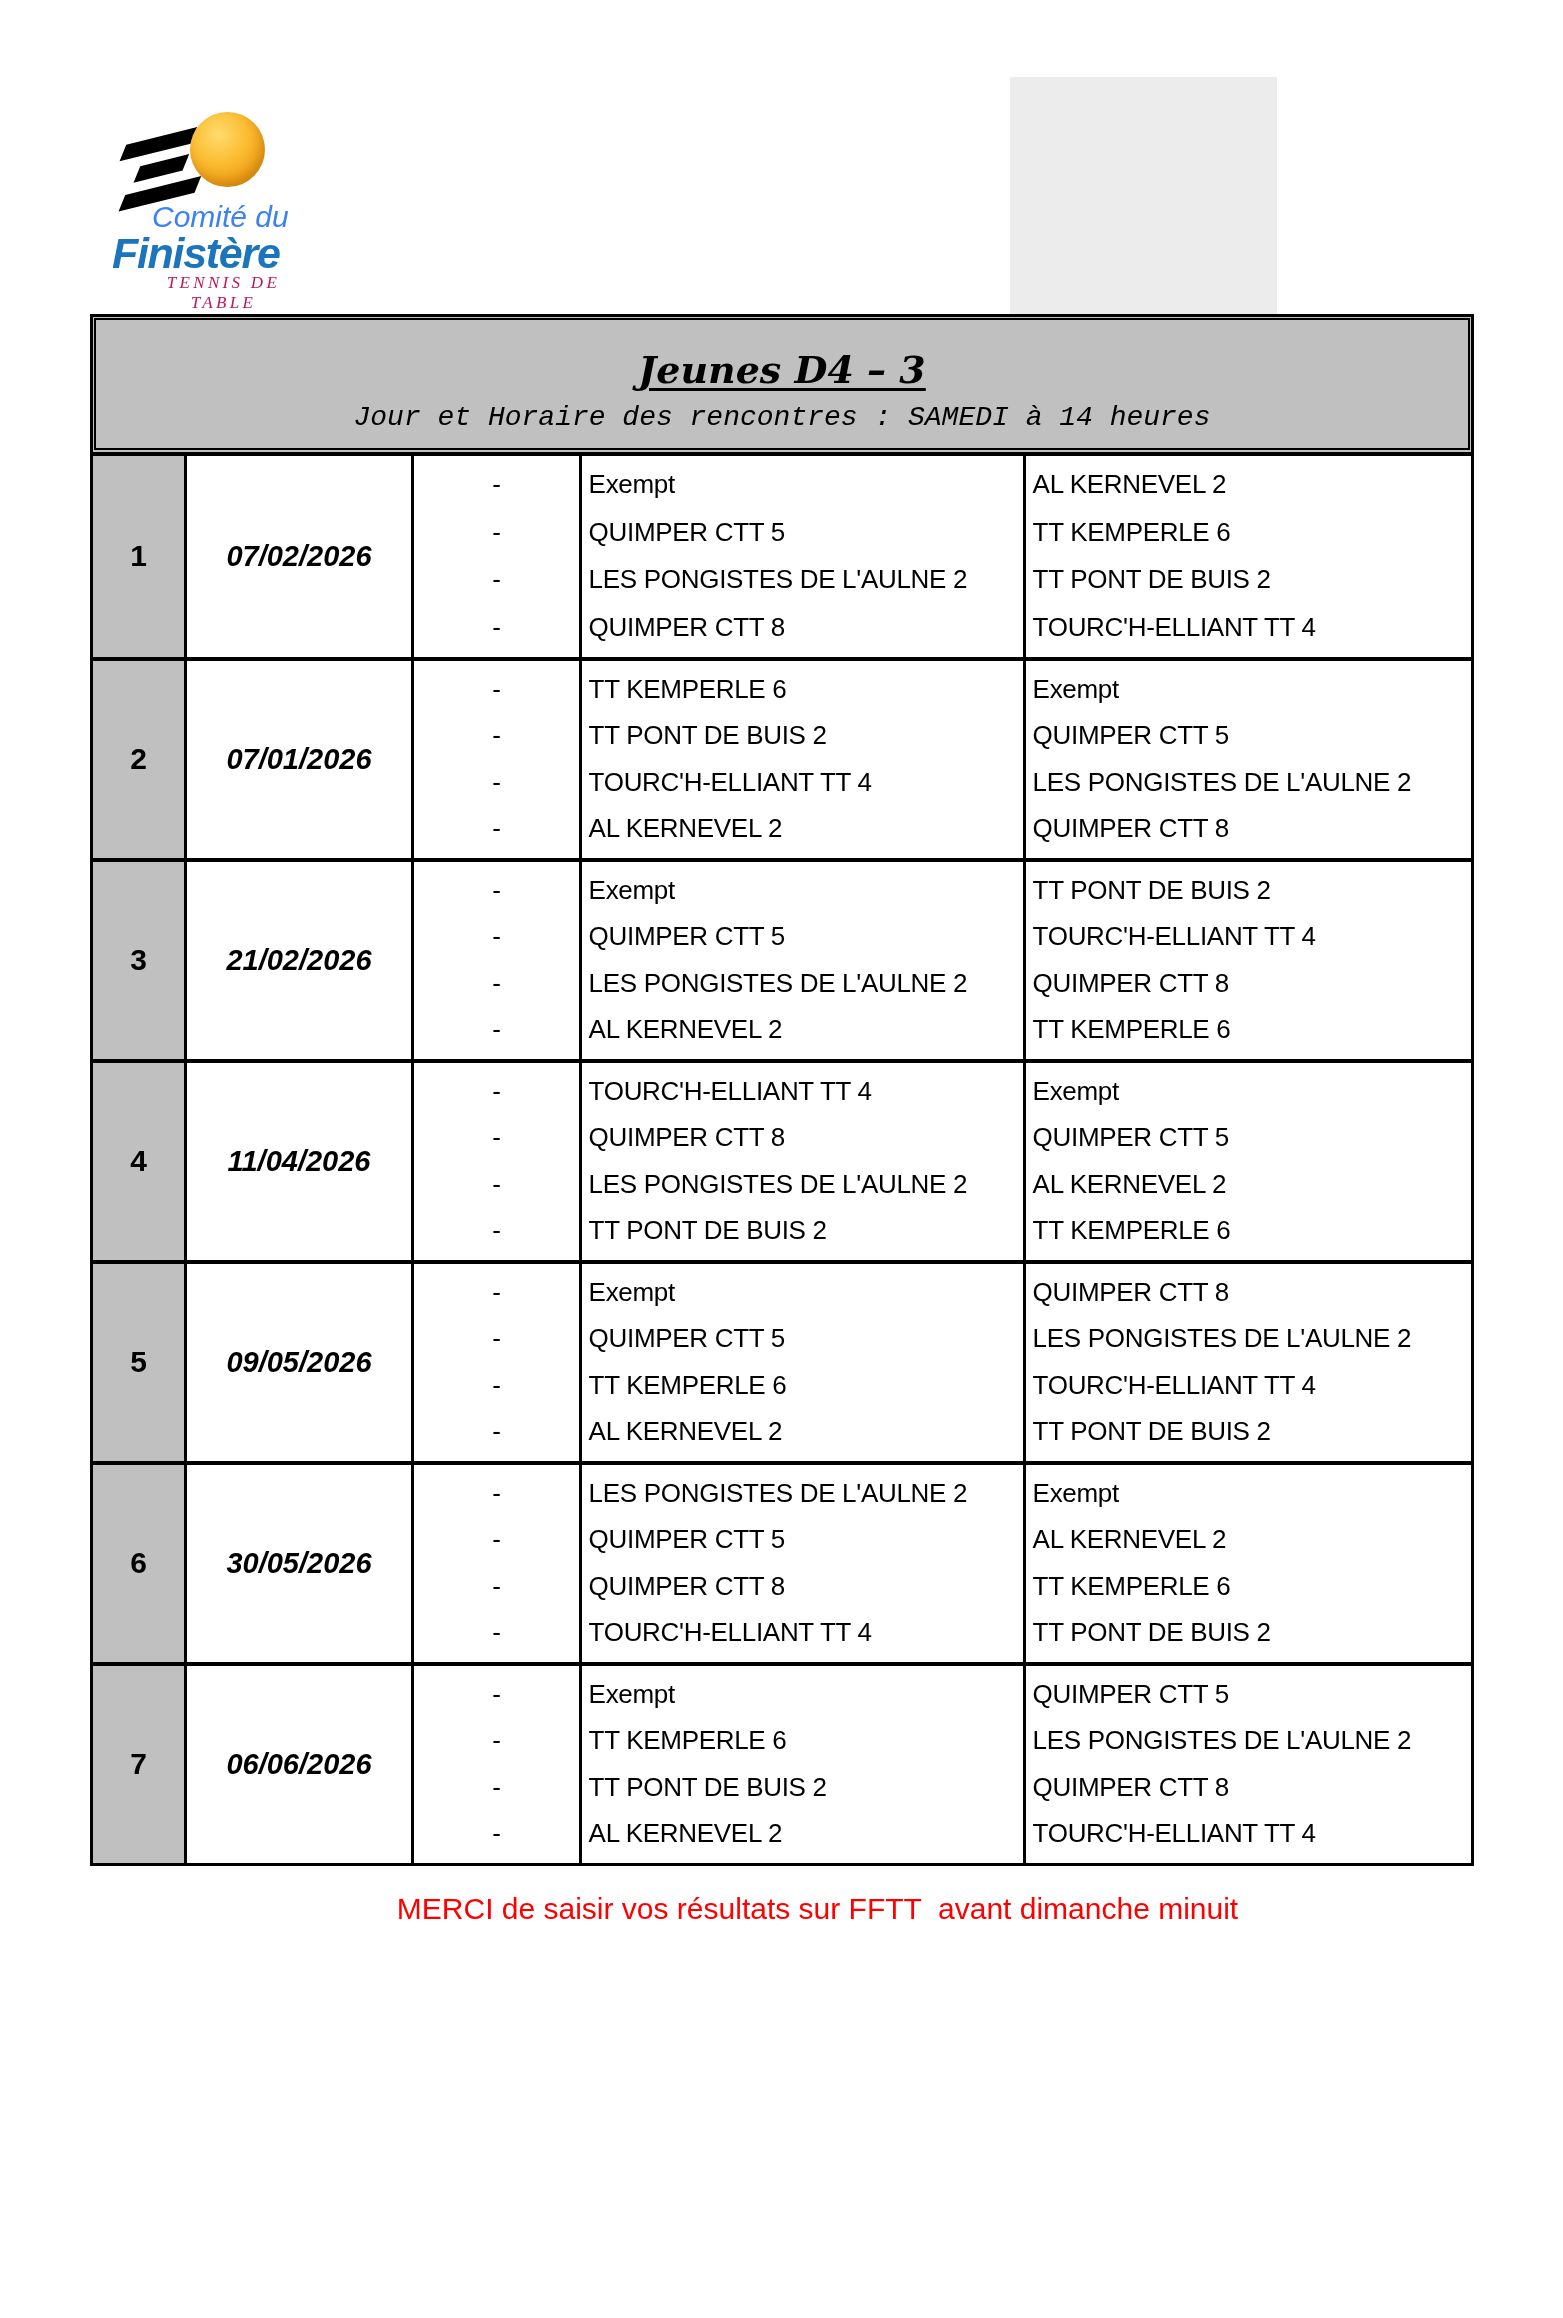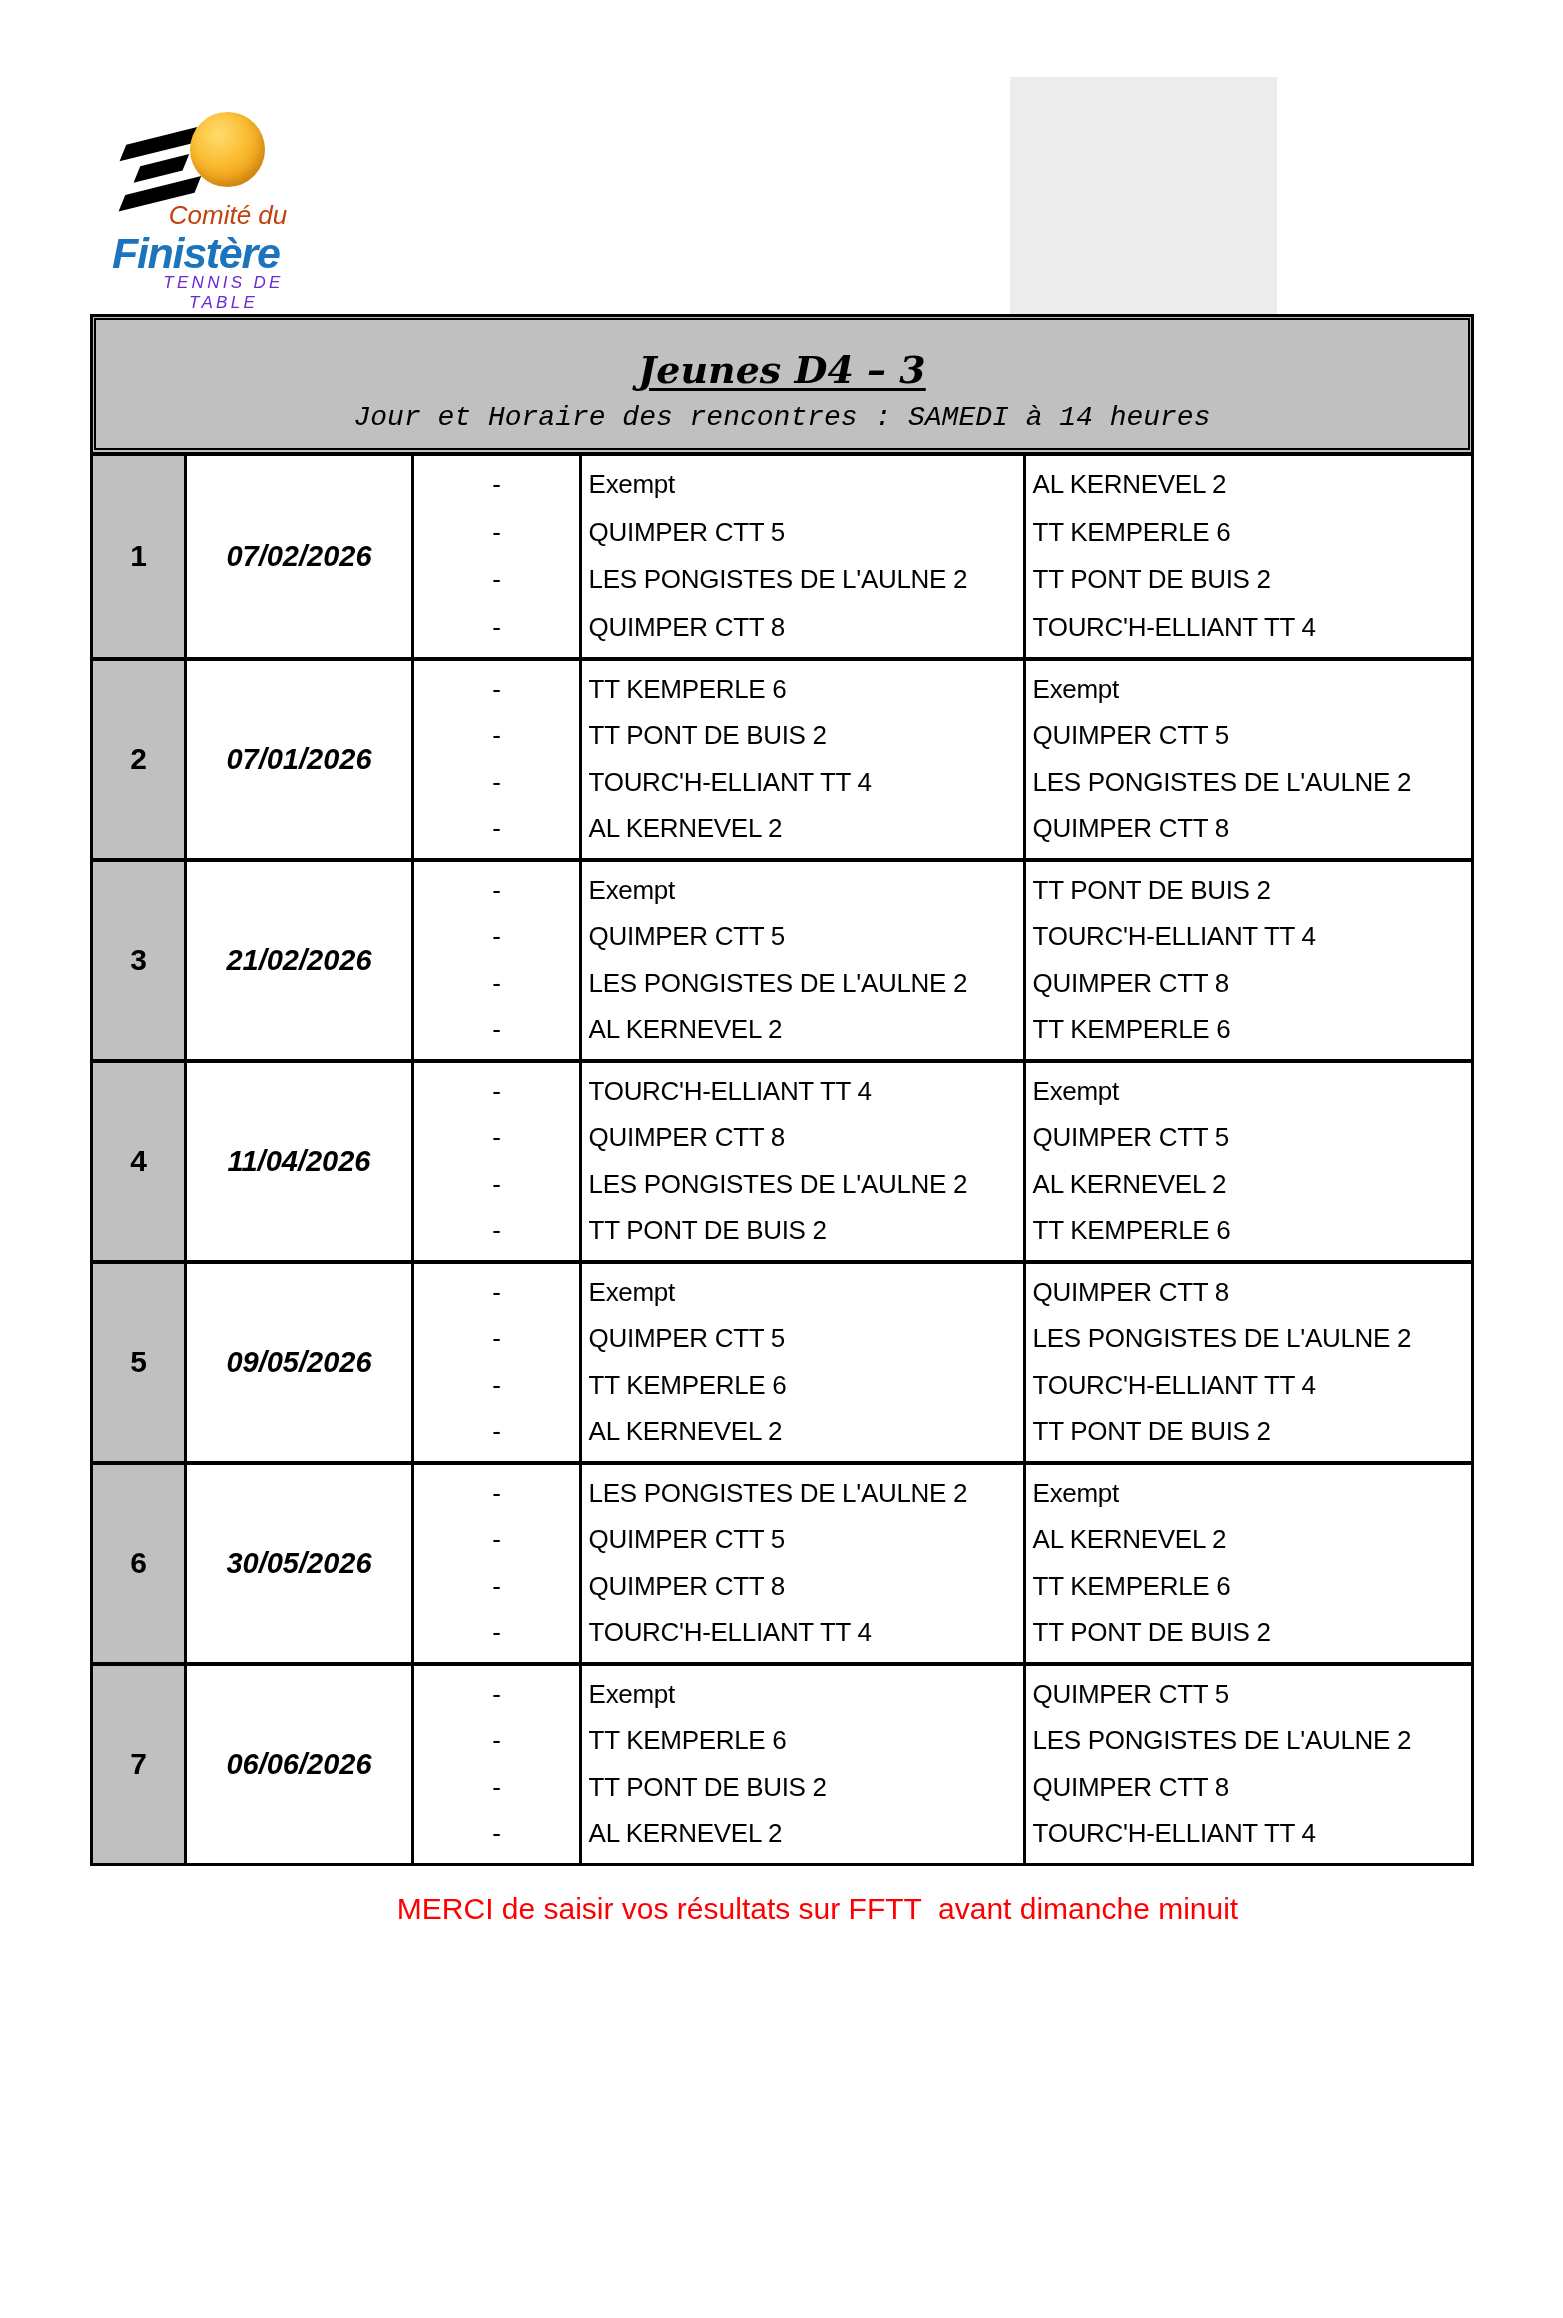--- a/index.html
+++ b/index.html
@@ -17,30 +17,30 @@
   .stripes .bar{background:#000;height:14.5px;transform:skewX(-24deg);}
   .stripes .b1{width:71px;margin-left:1.3px;}
   .stripes .b2{width:49px;margin-left:14.5px;margin-top:10.5px;}
   .stripes .b3{width:76px;margin-left:0;margin-top:10.5px;}
   .ball{
     position:absolute;left:190px;top:112px;width:75px;height:75px;border-radius:50%;
     background:radial-gradient(circle at 38% 30%, #ffdc6e 0%, #fbbd33 40%, #f0a018 70%, #dd8d0c 100%);
     box-shadow:inset -3.3px -6px 9.2px rgba(120,70,0,.25);
   }
   .logo-comite{
-    position:absolute;left:152px;top:200px;width:152px;text-align:center;
-    font-style:italic;font-size:26px;color:#c2410c;letter-spacing:0;
+    position:absolute;left:152px;top:200px;width:152px;text-align:left;
+    font-style:italic;font-size:30px;color:#3b82f6;letter-spacing:0;
   }
   .logo-finistere{
     position:absolute;left:112px;top:229px;width:198px;text-align:left;
     font-style:italic;font-weight:bold;font-size:43px;color:#1c75bc;letter-spacing:-1.3px;
   }
   .logo-tennis{
     position:absolute;left:138px;top:273px;width:171px;text-align:center;
-    font-style:italic;font-size:17px;color:#6d28d9;letter-spacing:3.3px;
+    font-style:italic;font-size:17px;color:#be185d;letter-spacing:3.3px;font-family:Liberation Serif, serif;
   }
 
   
   .corner-rect{position:absolute;left:1010px;top:77px;width:267px;height:238px;background:#ececec;}
 
   
   .table-outer{
     position:absolute;left:90px;top:314px;width:1384px;
     box-sizing:border-box;border:3.3px solid #000;background:#fff;
   }

